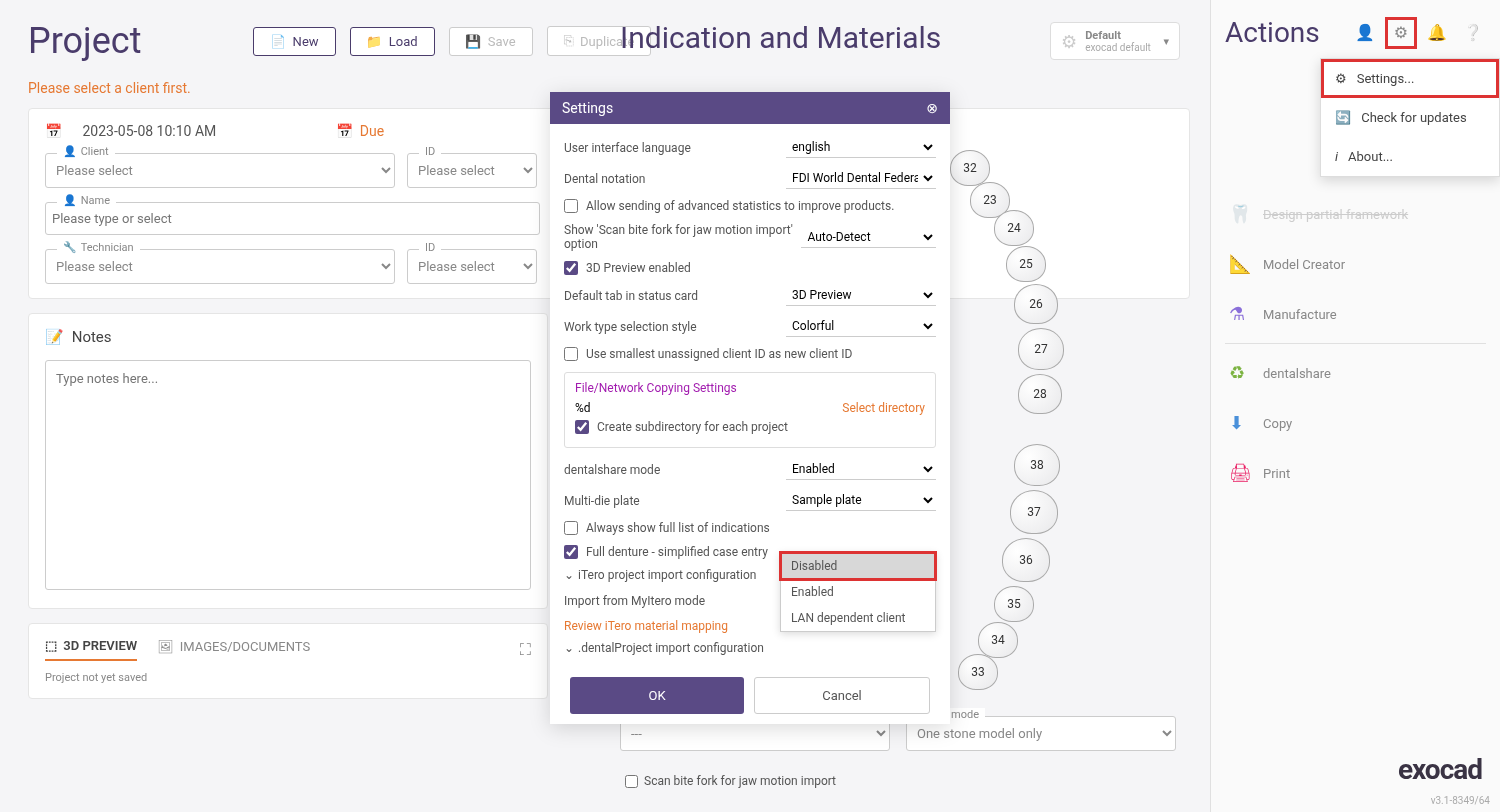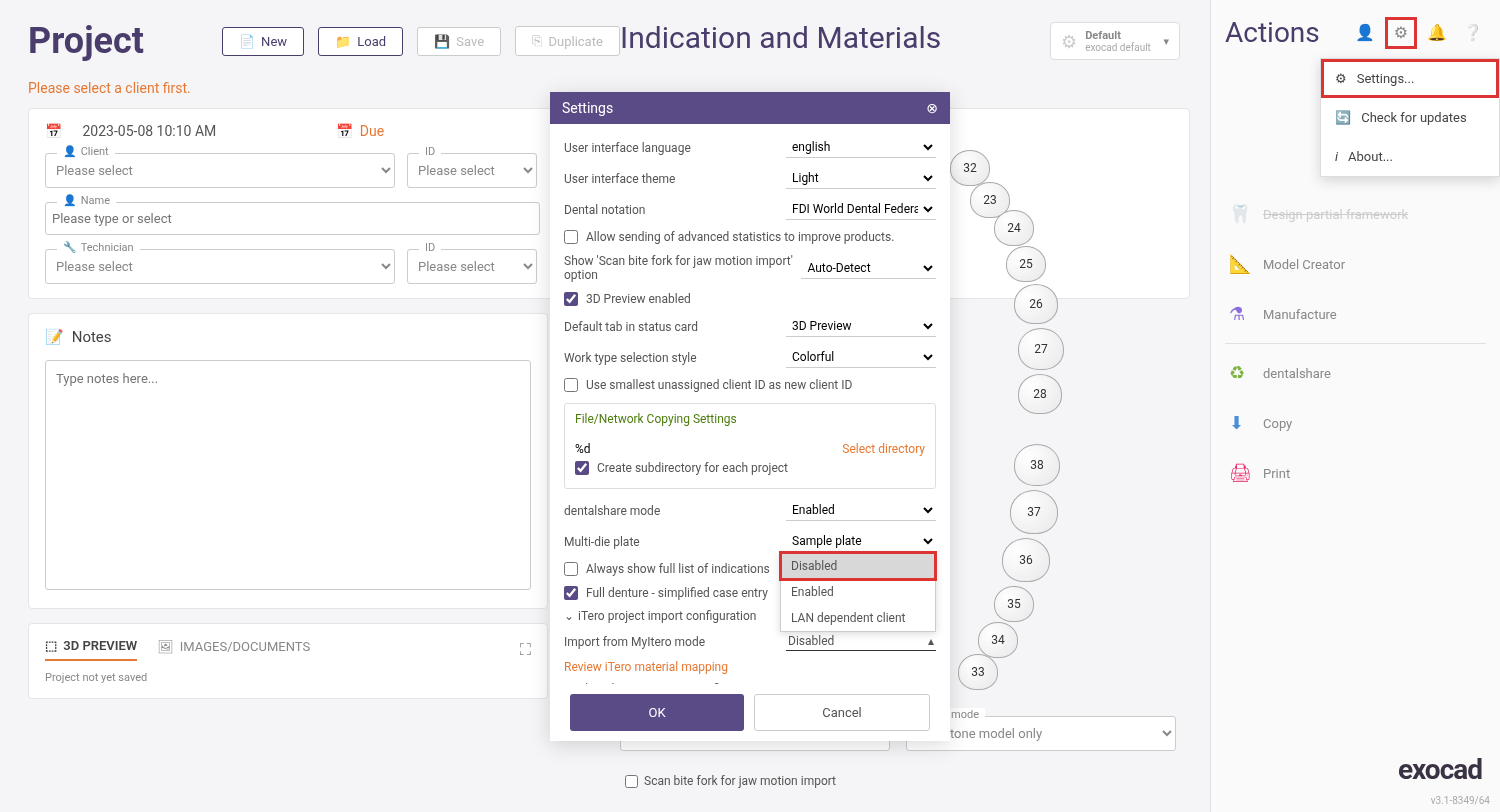--- a/index.html
+++ b/index.html
@@ -3,21 +3,21 @@
 <meta charset="utf-8">
 <style>
 * { box-sizing: border-box; margin: 0; padding: 0; font-family: -apple-system, BlinkMacSystemFont, "Segoe UI", Roboto, sans-serif; }
 body { background: #f5f5f7; width: 1500px; height: 812px; overflow: hidden; position: relative; }
 
 .main-layout { display: flex; height: 100%; }
 .left-col { width: 1210px; padding: 20px 20px 0 28px; }
 .right-col { width: 290px; background: #fafafa; border-left: 1px solid #e0e0e0; position: relative; }
 
 .header-row { display: flex; align-items: center; gap: 14px; margin-bottom: 18px; }
-.project-title { font-size: 36px; color: #4a3c6b; font-weight: 700; margin-right: 64px; }
+.project-title { font-size: 36px; color: #4a3c6b; font-weight: 400; margin-right: 98px; }
 .btn { padding: 6px 16px; border: 1px solid #4a3c6b; background: #fff; border-radius: 3px; display: flex; align-items: center; gap: 6px; font-size: 13px; color: #4a3c6b; cursor: pointer; }
 .btn.disabled { border-color: #ccc; color: #bbb; }
 .header-center { font-size: 30px; color: #4a3c6b; font-weight: 400; position: absolute; left: 620px; top: 20px; }
 .config-dropdown { position: absolute; left: 1050px; top: 22px; width: 130px; border: 1px solid #ddd; border-radius: 4px; padding: 6px 10px; background: #fff; display: flex; align-items: center; gap: 8px; font-size: 11px; }
 .config-dropdown .gear { color: #ccc; font-size: 18px; }
 .config-dropdown .txt { display: flex; flex-direction: column; }
 .config-dropdown .txt .line1 { color: #888; font-weight: bold; }
 .config-dropdown .txt .line2 { color: #aaa; font-size: 10px; }
 
 .warning { color: #e67933; font-size: 14px; margin-bottom: 12px; }
@@ -43,21 +43,21 @@
 
 
 .dialog { position: absolute; left: 550px; top: 92px; width: 400px; background: #fff; box-shadow: 0 4px 20px rgba(0,0,0,0.15); z-index: 50; }
 .dialog-header { background: #5a4a85; color: #fff; padding: 8px 12px; display: flex; justify-content: space-between; align-items: center; font-size: 14px; }
 .dialog-body { padding: 8px 14px; max-height: 560px; overflow-y: auto; }
 .setting-row { display: flex; justify-content: space-between; align-items: center; padding: 5px 0; font-size: 12px; color: #555; }
 .setting-row select { width: 150px; border: none; border-bottom: 1px solid #ccc; font-size: 12px; padding: 2px; background: transparent; }
 .setting-row.check { justify-content: flex-start; gap: 8px; }
 .setting-row input[type="checkbox"] { width: 14px; height: 14px; accent-color: #5a4a85; }
 .subsection { border: 1px solid #ddd; border-radius: 3px; padding: 8px 10px; margin: 6px 0; }
-.subsection-title { font-size: 12px; color: #4d7c0f; margin-bottom: 16px; }
+.subsection-title { font-size: 12px; color: #a21caf; margin-bottom: 6px; }
 .subsection-row { display: flex; justify-content: space-between; font-size: 12px; }
 .link-orange { color: #e67933; font-size: 12px; cursor: pointer; }
 .expand-link { font-size: 12px; color: #555; padding: 4px 0; display: flex; align-items: center; gap: 4px; }
 .import-select { width: 150px; border: none; border-bottom: 1px solid #333; font-size: 12px; padding: 2px; position: relative; }
 .dropdown-open { position: absolute; left: 780px; top: 552px; width: 156px; background: #fff; border: 1px solid #ccc; box-shadow: 0 2px 8px rgba(0,0,0,0.15); z-index: 60; }
 .dropdown-open .opt { padding: 6px 10px; font-size: 12px; color: #555; }
 .dropdown-open .opt.sel { background: #d8d8d8; outline: 3px solid #d33; outline-offset: -1px; }
 .dialog-footer { display: flex; gap: 10px; padding: 10px 20px; }
 .dlg-btn { flex: 1; padding: 10px; border-radius: 3px; font-size: 13px; }
 .dlg-btn.ok { background: #5a4a85; color: #fff; border: none; }
@@ -298,24 +298,20 @@
   <div class="dialog-header">
     <span>Settings</span>
     <span style="cursor:pointer">⊗</span>
   </div>
   <div class="dialog-body">
     <div class="setting-row">
         <span>User interface language</span>
         <select><option>english</option></select>
       </div>
     <div class="setting-row">
-        <span>User interface theme</span>
-        <select><option>Light</option></select>
-      </div>
-    <div class="setting-row">
         <span>Dental notation</span>
         <select><option>FDI World Dental Federation no</option></select>
       </div>
     <div class="setting-row check">
         <input type="checkbox" style="">
         <span>Allow sending of advanced statistics to improve products.</span>
       </div>
     <div class="setting-row">
         <span>Show 'Scan bite fork for jaw motion import' option</span>
         <select><option>Auto-Detect</option></select>

